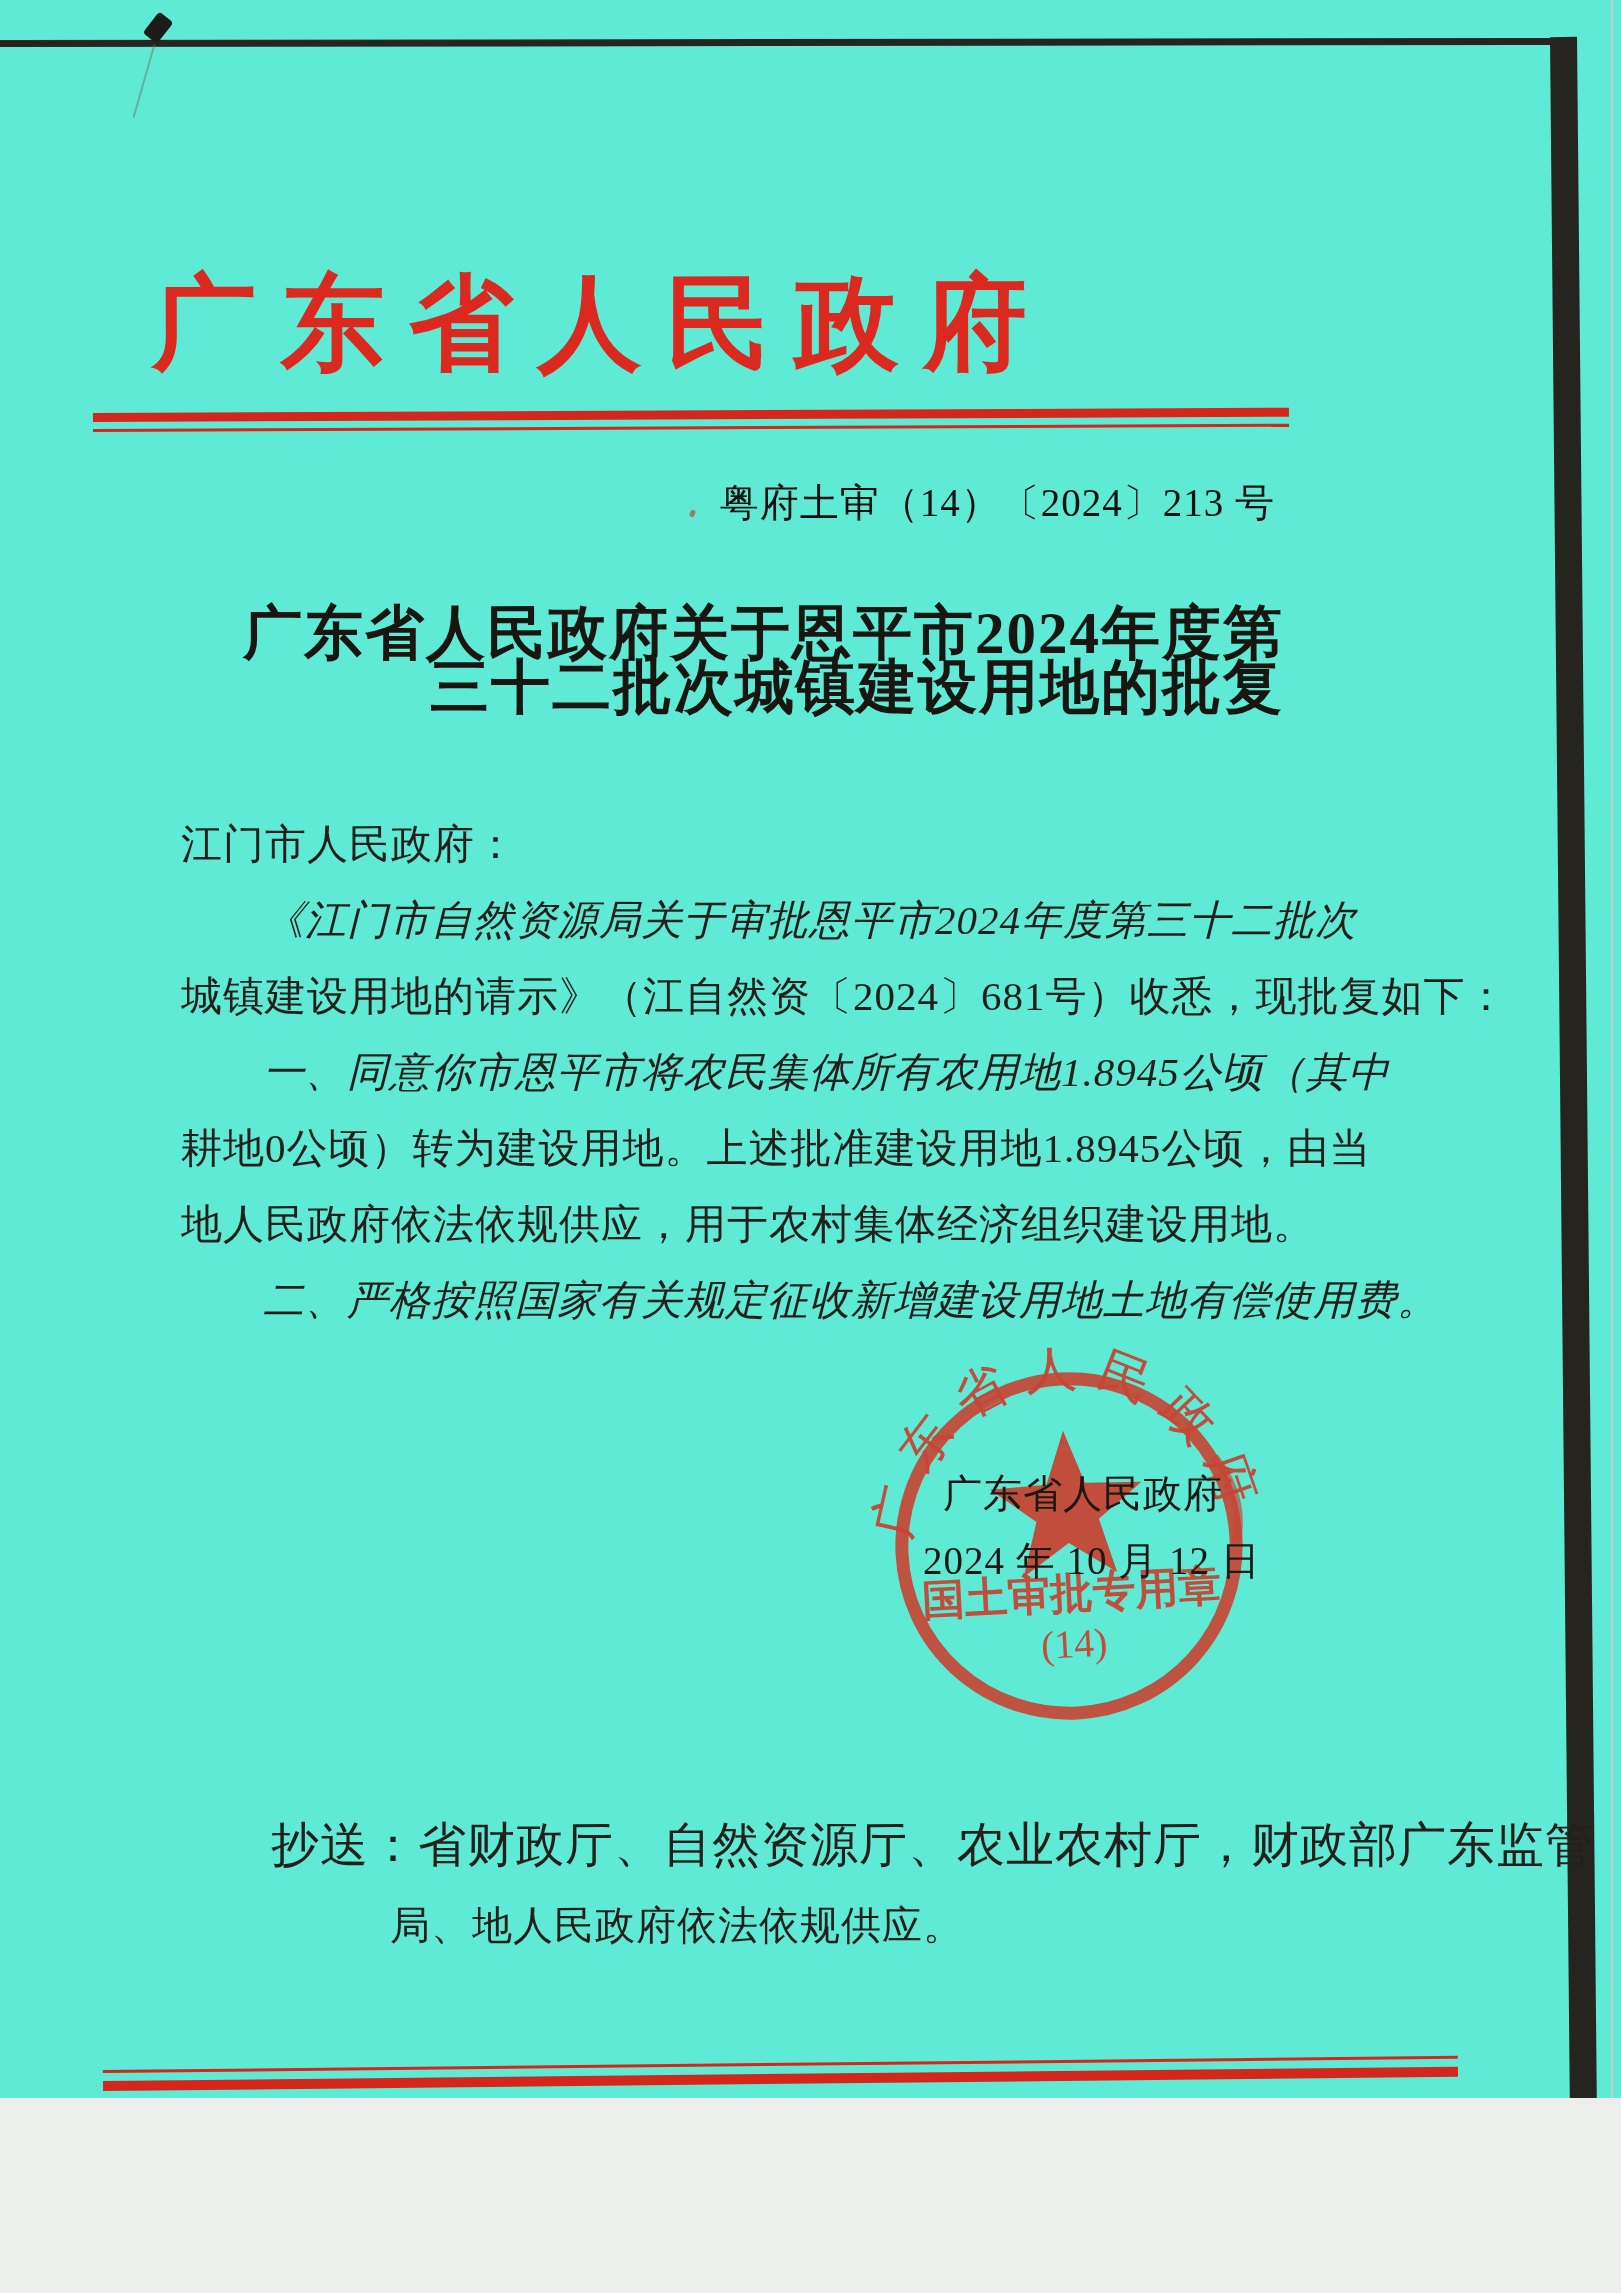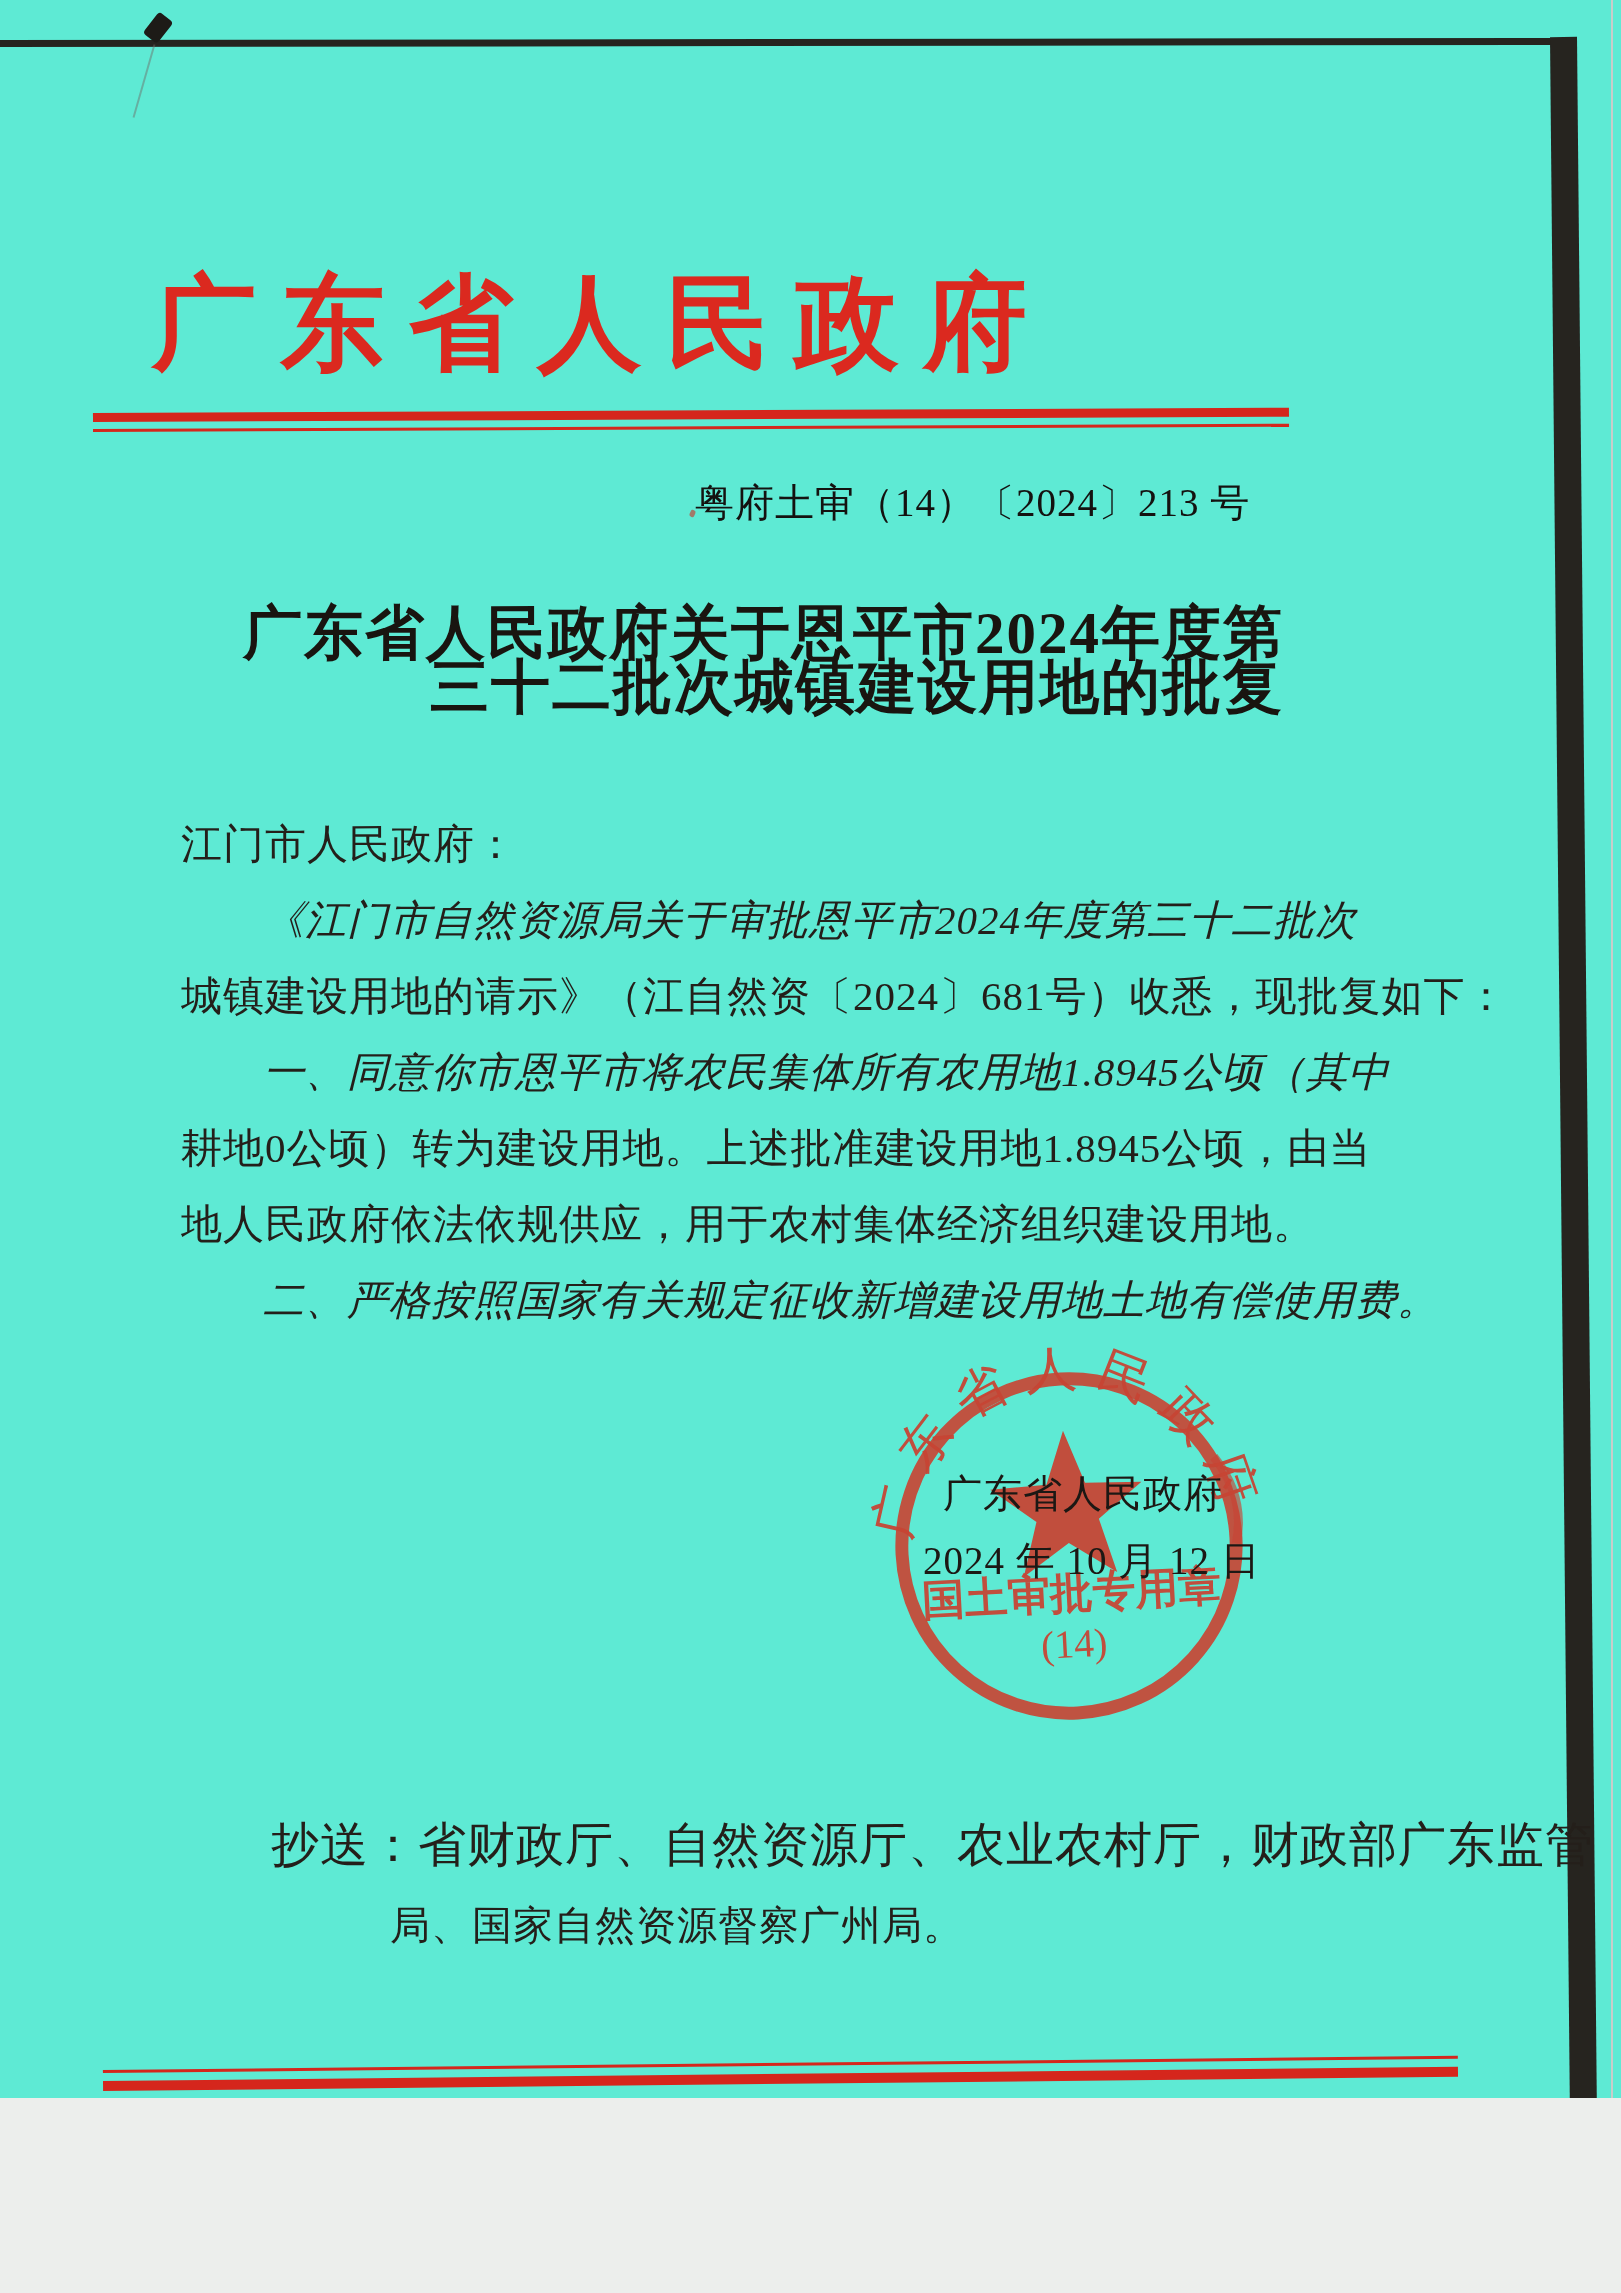--- a/index.html
+++ b/index.html
@@ -25,22 +25,22 @@
   .agency-header{
     position:absolute;left:152px;top:261px;width:882px;height:129px;
     font-size:104px;line-height:125px;font-weight:bold;
     letter-spacing:24.5px;color:#db291f;white-space:nowrap;
   }
   .rule-top{position:absolute;left:93px;top:413px;width:1196px;transform:rotate(-0.25deg);transform-origin:left center;}
   .rule-top .thick{height:8.8px;background:#d5261c;}
   .rule-top .gap{height:6.9px;}
   .rule-top .thin{height:2.9px;background:#d5261c;}
   .doc-number{
-    position:absolute;left:695px;top:476px;width:600px;
-    text-align:left;font-size:39px;color:#141210;letter-spacing:1px;white-space:nowrap;
+    position:absolute;left:675px;top:476px;width:600px;
+    text-align:right;font-size:39px;color:#141210;letter-spacing:1px;white-space:nowrap;
   }
   
   .title{position:absolute;left:225px;width:1059px;text-align:right;
     font-size:59px;font-weight:bold;color:#191510;letter-spacing:2px;white-space:nowrap;}
   .title.l1{top:594px;}
   .title.l2{top:648px;}
   
   .body-block{position:absolute;left:181px;top:806px;width:1304px;
     font-size:41px;line-height:76px;color:#241f1a;letter-spacing:1px;}
   .body-line{white-space:nowrap;}
@@ -109,21 +109,21 @@
     <text class="seal-text" x="200" y="312" text-anchor="middle" font-size="40" fill="#cf3929" opacity="0.95">(14)</text>
   </svg>
 
   <div class="sig-org">广东省人民政府</div>
   <div class="sig-date">2024 年 10 月 12 日</div>
 
 
   <div class="cc-line1">
     <span>抄送：</span><span>省财政厅、自然资源厅、农业农村厅，财政部广东监管</span>
   </div>
-  <div class="cc-line2">局、国家自然资源督察广州局。</div>
+  <div class="cc-line2">局、地人民政府依法依规供应。</div>
 
   <div class="rule-bottom">
     <div class="thin"></div>
       <div class="gap"></div>
       <div class="thick"></div>
   </div>
 
 </div>
 
 

